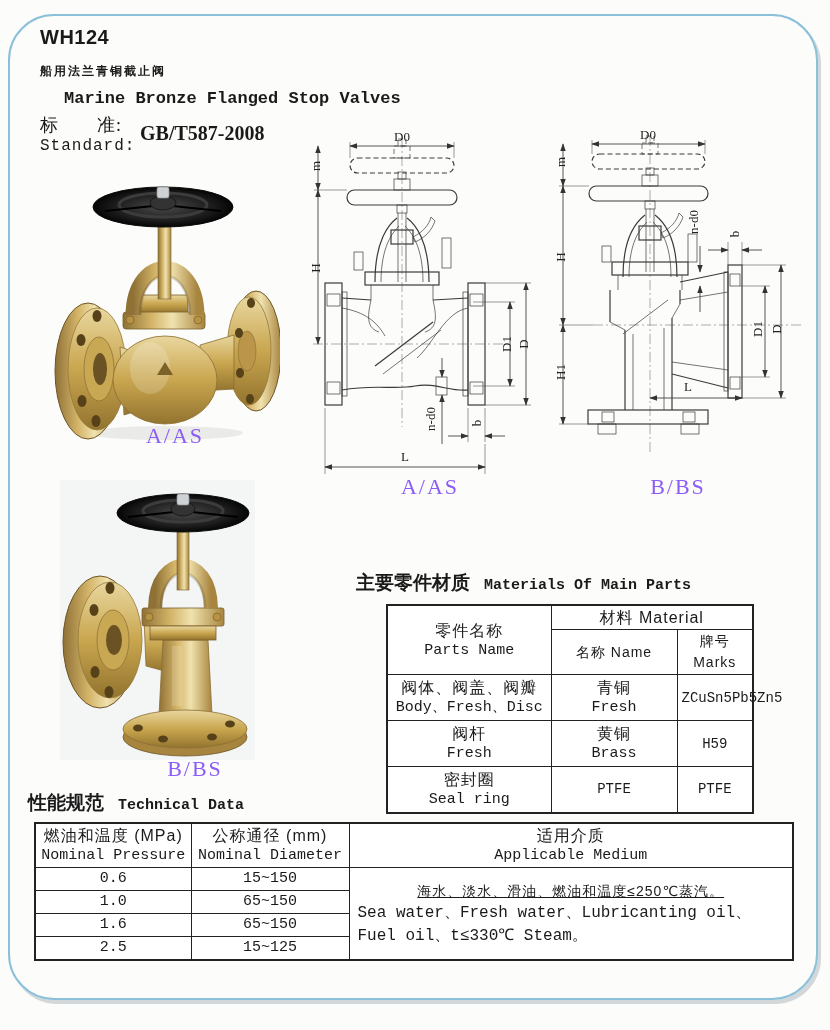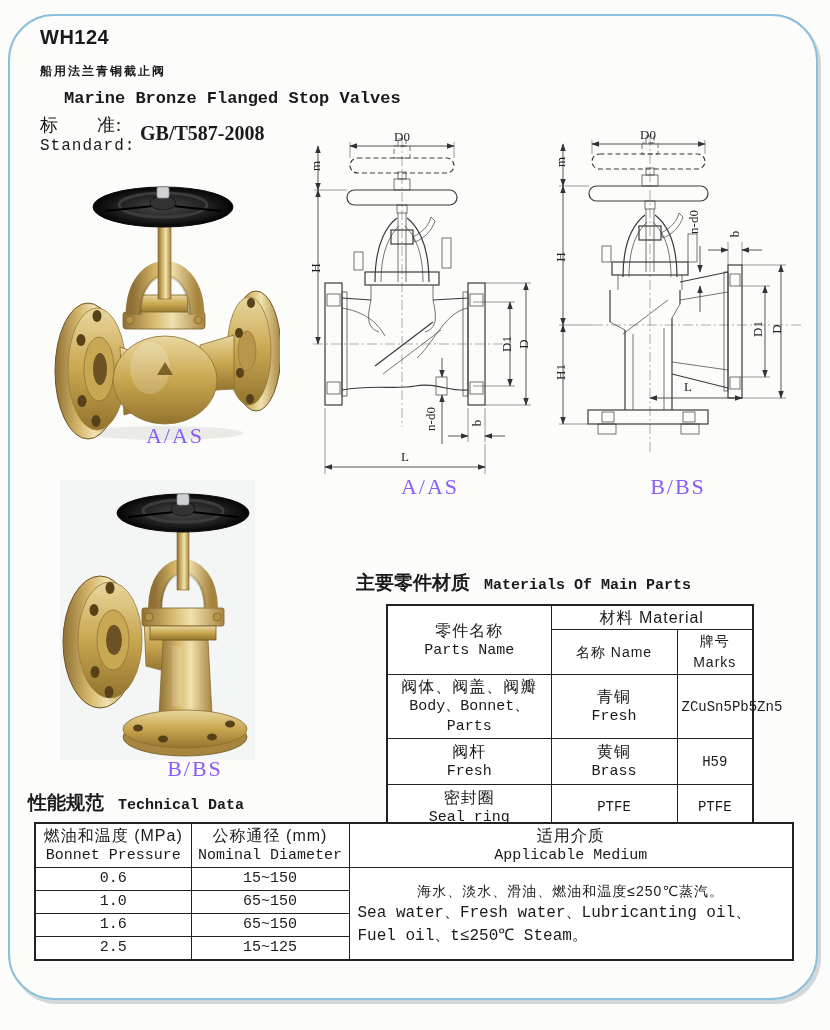--- a/index.html
+++ b/index.html
@@ -44,21 +44,21 @@
   .sec-title{font-weight:bold;font-size:19px;}
   .sec-title .en{font-family:"Liberation Mono","DejaVu Sans Mono",monospace;margin-left:14px;}
   
   table{border-collapse:collapse;background:#fff;}
   .dtable{position:absolute;}
   .dtable table{border:2px solid #222;width:100%;height:100%;table-layout:fixed;}
   .dtable td,.dtable th{border:1.5px solid #222;text-align:center;vertical-align:middle;padding:1px 4px;font-weight:normal;}
   .cn{font-size:16px;letter-spacing:1px;line-height:21px;}
   .en{font-family:"Liberation Mono","DejaVu Sans Mono",monospace;font-size:15px;line-height:20px;}
   .sm{font-size:14px;}
-  .med-cn{font-size:14px;letter-spacing:1px;line-height:22px;text-align:center;}
+  .med-cn{font-size:14px;letter-spacing:1px;line-height:22px;text-align:center;text-decoration:underline;}
   .med-en{font-family:"Liberation Mono","DejaVu Sans Mono",monospace;font-size:16px;line-height:23px;text-align:left;padding:0 4px;}
 </style>
 </head>
 <body>
 
 <div id="frame" class="abs"></div>
 
 <div id="hdr-model" class="abs">WH124</div>
 <div id="hdr-cn" class="abs">船用法兰青铜截止阀</div>
 <div id="hdr-en" class="abs">Marine Bronze Flanged Stop Valves</div>
@@ -384,21 +384,21 @@
       </td>
       <td colspan="2" class="cn">材料  Material</td>
     </tr>
     <tr style="height:24px">
       <td class="cn sm">名称 Name</td>
       <td class="cn sm">牌号 Marks</td>
     </tr>
     <tr style="height:46px">
       <td>
             <div class="cn">阀体、阀盖、阀瓣</div>
-            <div class="en">Body、Bonnet、Parts</div>
+            <div class="en">Body、Fresh、Disc</div>
           </td>
       <td>
             <div class="cn">青铜</div>
             <div class="en">Fresh</div>
           </td>
       <td class="en sm">ZCuSn5Pb5Zn5</td>
     </tr>
     <tr style="height:46px">
       <td>
             <div class="cn">阀杆</div>
@@ -429,37 +429,37 @@
   <table>
     <colgroup>
         <col style="width:156px">
         <col style="width:158px">
         <col>
       </colgroup>
     <tbody>
         <tr style="height:44px">
       <td>
         <div class="cn">燃油和温度 (MPa)</div>
-        <div class="en">Bonnet Pressure</div>
+        <div class="en">Nominal Pressure</div>
       </td>
       <td>
         <div class="cn">公称通径 (mm)</div>
         <div class="en">Nominal Diameter</div>
       </td>
       <td>
         <div class="cn">适用介质</div>
         <div class="en">Applicable Medium</div>
       </td>
     </tr>
     <tr style="height:23px">
       <td class="en">0.6</td>
       <td class="en">15~150</td>
       <td rowspan="4">
         <div class="med-cn">海水、淡水、滑油、燃油和温度≤250℃蒸汽。</div>
-        <div class="med-en">Sea water、Fresh water、Lubricanting oil、Fuel oil、t≤250℃ Steam。</div>
+        <div class="med-en">Sea water、Fresh water、Lubricanting oil、Fuel oil、t≤330℃ Steam。</div>
       </td>
     </tr>
     <tr style="height:23px">
       <td class="en">1.0</td>
       <td class="en">65~150</td>
     </tr>
     <tr style="height:23px">
       <td class="en">1.6</td>
       <td class="en">65~150</td>
     </tr>

